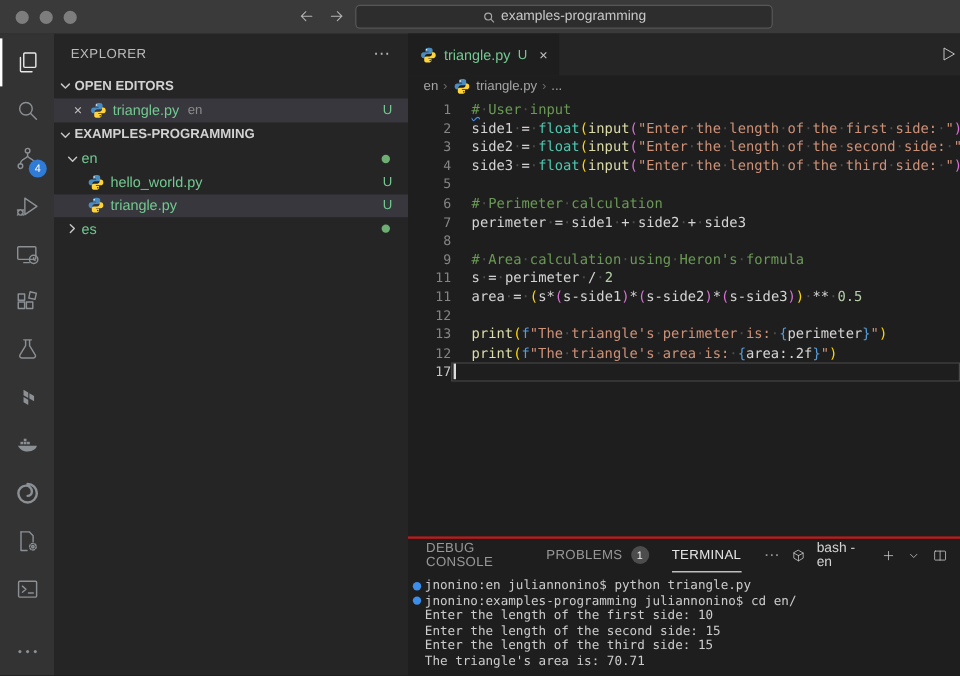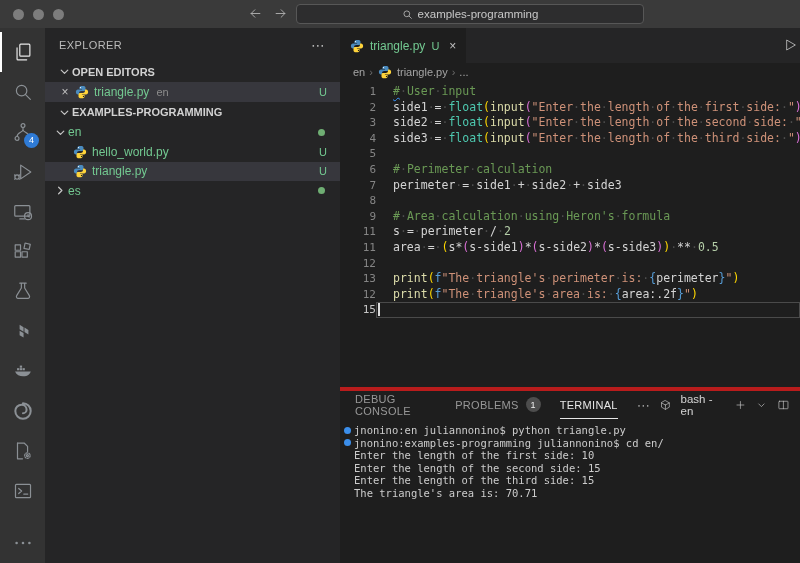--- a/index.html
+++ b/index.html
@@ -36,21 +36,21 @@
     border-radius:50%; background:#2f7bd6; color:#fff; font-size:9px;
     display:flex; align-items:center; justify-content:center; }
 
   
   .sidebar { width:295px; background:#252526; flex:none; display:flex; flex-direction:column;
     color:#cccccc; }
   .sb-title { height:33px; display:flex; align-items:center; padding:0 14px;
     font-size:11px; letter-spacing:.4px; color:#bbbbbb; }
   .sb-title .more { margin-left:auto; color:#b4b4b4; font-size:14px; letter-spacing:1px; }
   .sec-h { height:21px; display:flex; align-items:center; font-weight:bold; font-size:11px;
-    color:#d2d2d2; padding-left:12px; }
+    color:#d2d2d2; padding-left:2px; }
   .chev { width:15px; height:15px; fill:none; stroke:#c5c5c5; stroke-width:1.3;
     stroke-linecap:round; stroke-linejoin:round; flex:none; }
   .row { height:19.5px; display:flex; align-items:center; font-size:12px; color:#73C991; }
   .row.sel { background:#37373d; }
   .row .closex { width:16px; text-align:center; color:#c0c0c0; font-size:12px; margin-left:12px; }
   .row .pyicon { margin:0 5px 0 2px; flex:none; }
   .row .desc { color:#8c8c8c; font-size:11px; margin-left:7px; }
   .gitU { margin-left:auto; margin-right:13px; color:#73C991; font-size:11px; }
   .dotb { margin-left:auto; margin-right:15px; width:7px; height:7px; border-radius:50%;
     background:#6fae73; }
@@ -83,21 +83,21 @@
   .curline .ltxt { flex:1; box-shadow:inset 0 0 0 1px #4a4a4a; }
   .caret { position:absolute; left:2px; top:1px; width:1.5px; height:13px; background:#dcdcdc; }
   .tok { white-space:pre; }
   .comment { color:#6A9955; } .plain { color:#d4d4d4; } .type { color:#4EC9B0; }
   .fn { color:#DCDCAA; } .str { color:#CE9178; } .num { color:#B5CEA8; }
   .b1 { color:#FFD700; } .b2 { color:#DA70D6; } .brace { color:#569CD6; } .kw { color:#569CD6; }
   .squiggle { text-decoration:underline wavy #3794FF 1px; text-underline-offset:2px; }
   .ws { color:#4d4d4d; }
 
   
-  .panel { height:176px; flex:none; border-top:4px solid #b91c1c; display:flex; flex-direction:column; }
+  .panel { height:116px; flex:none; border-top:2px solid #b91c1c; display:flex; flex-direction:column; }
   .phead { height:28px; flex:none; display:flex; align-items:center; padding:0 10px 0 15px; }
   .ptab { margin-right:19px; font-size:11px; letter-spacing:.3px; color:#989898; height:28px;
     display:flex; align-items:center; border-bottom:1px solid transparent; }
   .ptab.active { color:#e7e7e7; border-bottom-color:#e7e7e7; }
   .pbadge { background:#4d4d4d; color:#f0f0f0; border-radius:50%; width:15px; height:15px;
     font-size:9px; display:inline-flex; align-items:center; justify-content:center; margin-left:7px; }
   .pmore { color:#989898; font-size:13px; letter-spacing:1px; margin-right:8px; }
   .pright { margin-left:auto; display:flex; align-items:center; gap:9px; color:#cccccc; }
   .shell-lbl { font-size:11.5px; color:#d4d4d4; }
   .pright svg { width:14px; height:14px; fill:none; stroke:#cccccc; stroke-width:1.2;
@@ -398,21 +398,21 @@
           </div>
           <div class="cline">
             <span class="ln">13</span>
             <span class="ltxt"><span class="tok fn">print</span><span class="tok b1">(</span><span class="tok kw">f</span><span class="tok str">"The<span class="ws">·</span>triangle's<span class="ws">·</span>perimeter<span class="ws">·</span>is:<span class="ws">·</span></span><span class="tok brace">{</span><span class="tok plain">perimeter</span><span class="tok brace">}</span><span class="tok str">"</span><span class="tok b1">)</span></span>
           </div>
           <div class="cline">
             <span class="ln">12</span>
             <span class="ltxt"><span class="tok fn">print</span><span class="tok b1">(</span><span class="tok kw">f</span><span class="tok str">"The<span class="ws">·</span>triangle's<span class="ws">·</span>area<span class="ws">·</span>is:<span class="ws">·</span></span><span class="tok brace">{</span><span class="tok plain">area</span><span class="tok plain">:.2f</span><span class="tok brace">}</span><span class="tok str">"</span><span class="tok b1">)</span></span>
           </div>
           <div class="cline curline">
-            <span class="ln">15</span>
+            <span class="ln">17</span>
             <span class="ltxt"><span class="caret"></span></span>
           </div>
         </div>
 
       <div class="panel">
         <div class="phead">
           <span id="panelTabs" style="display:flex;align-items:center;height:28px;">
               <span class="ptab">
                 <span>DEBUG CONSOLE</span>
               </span>

